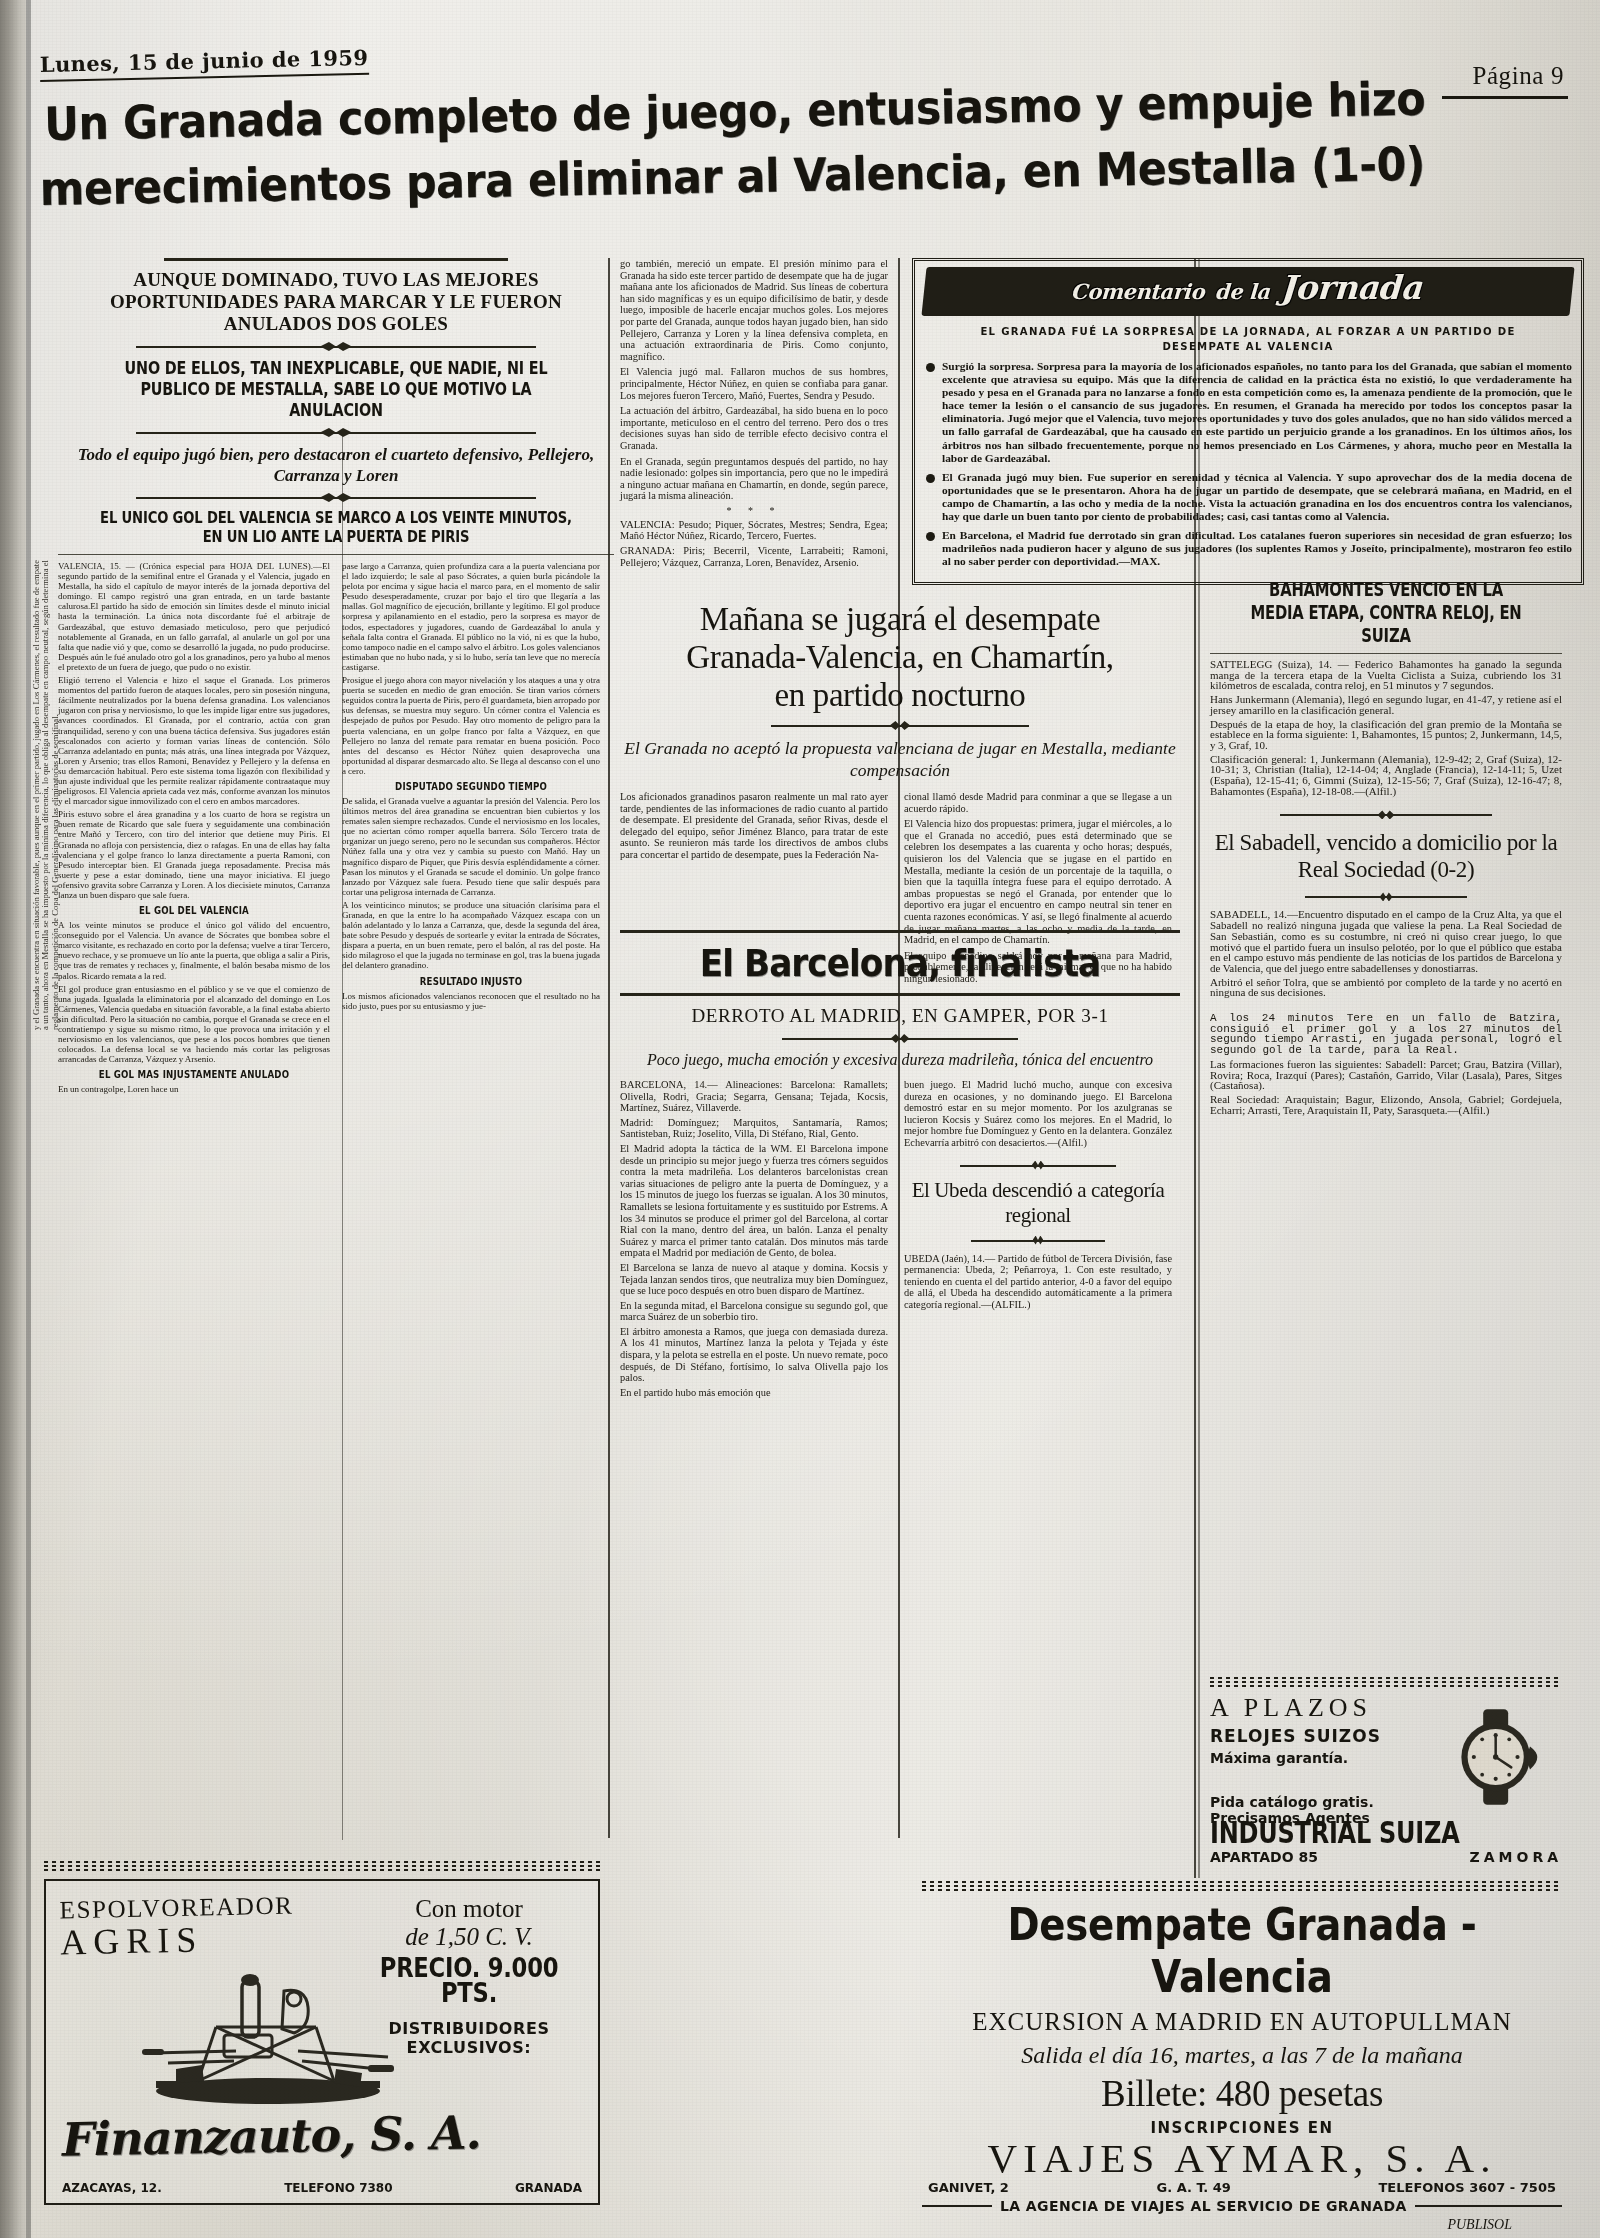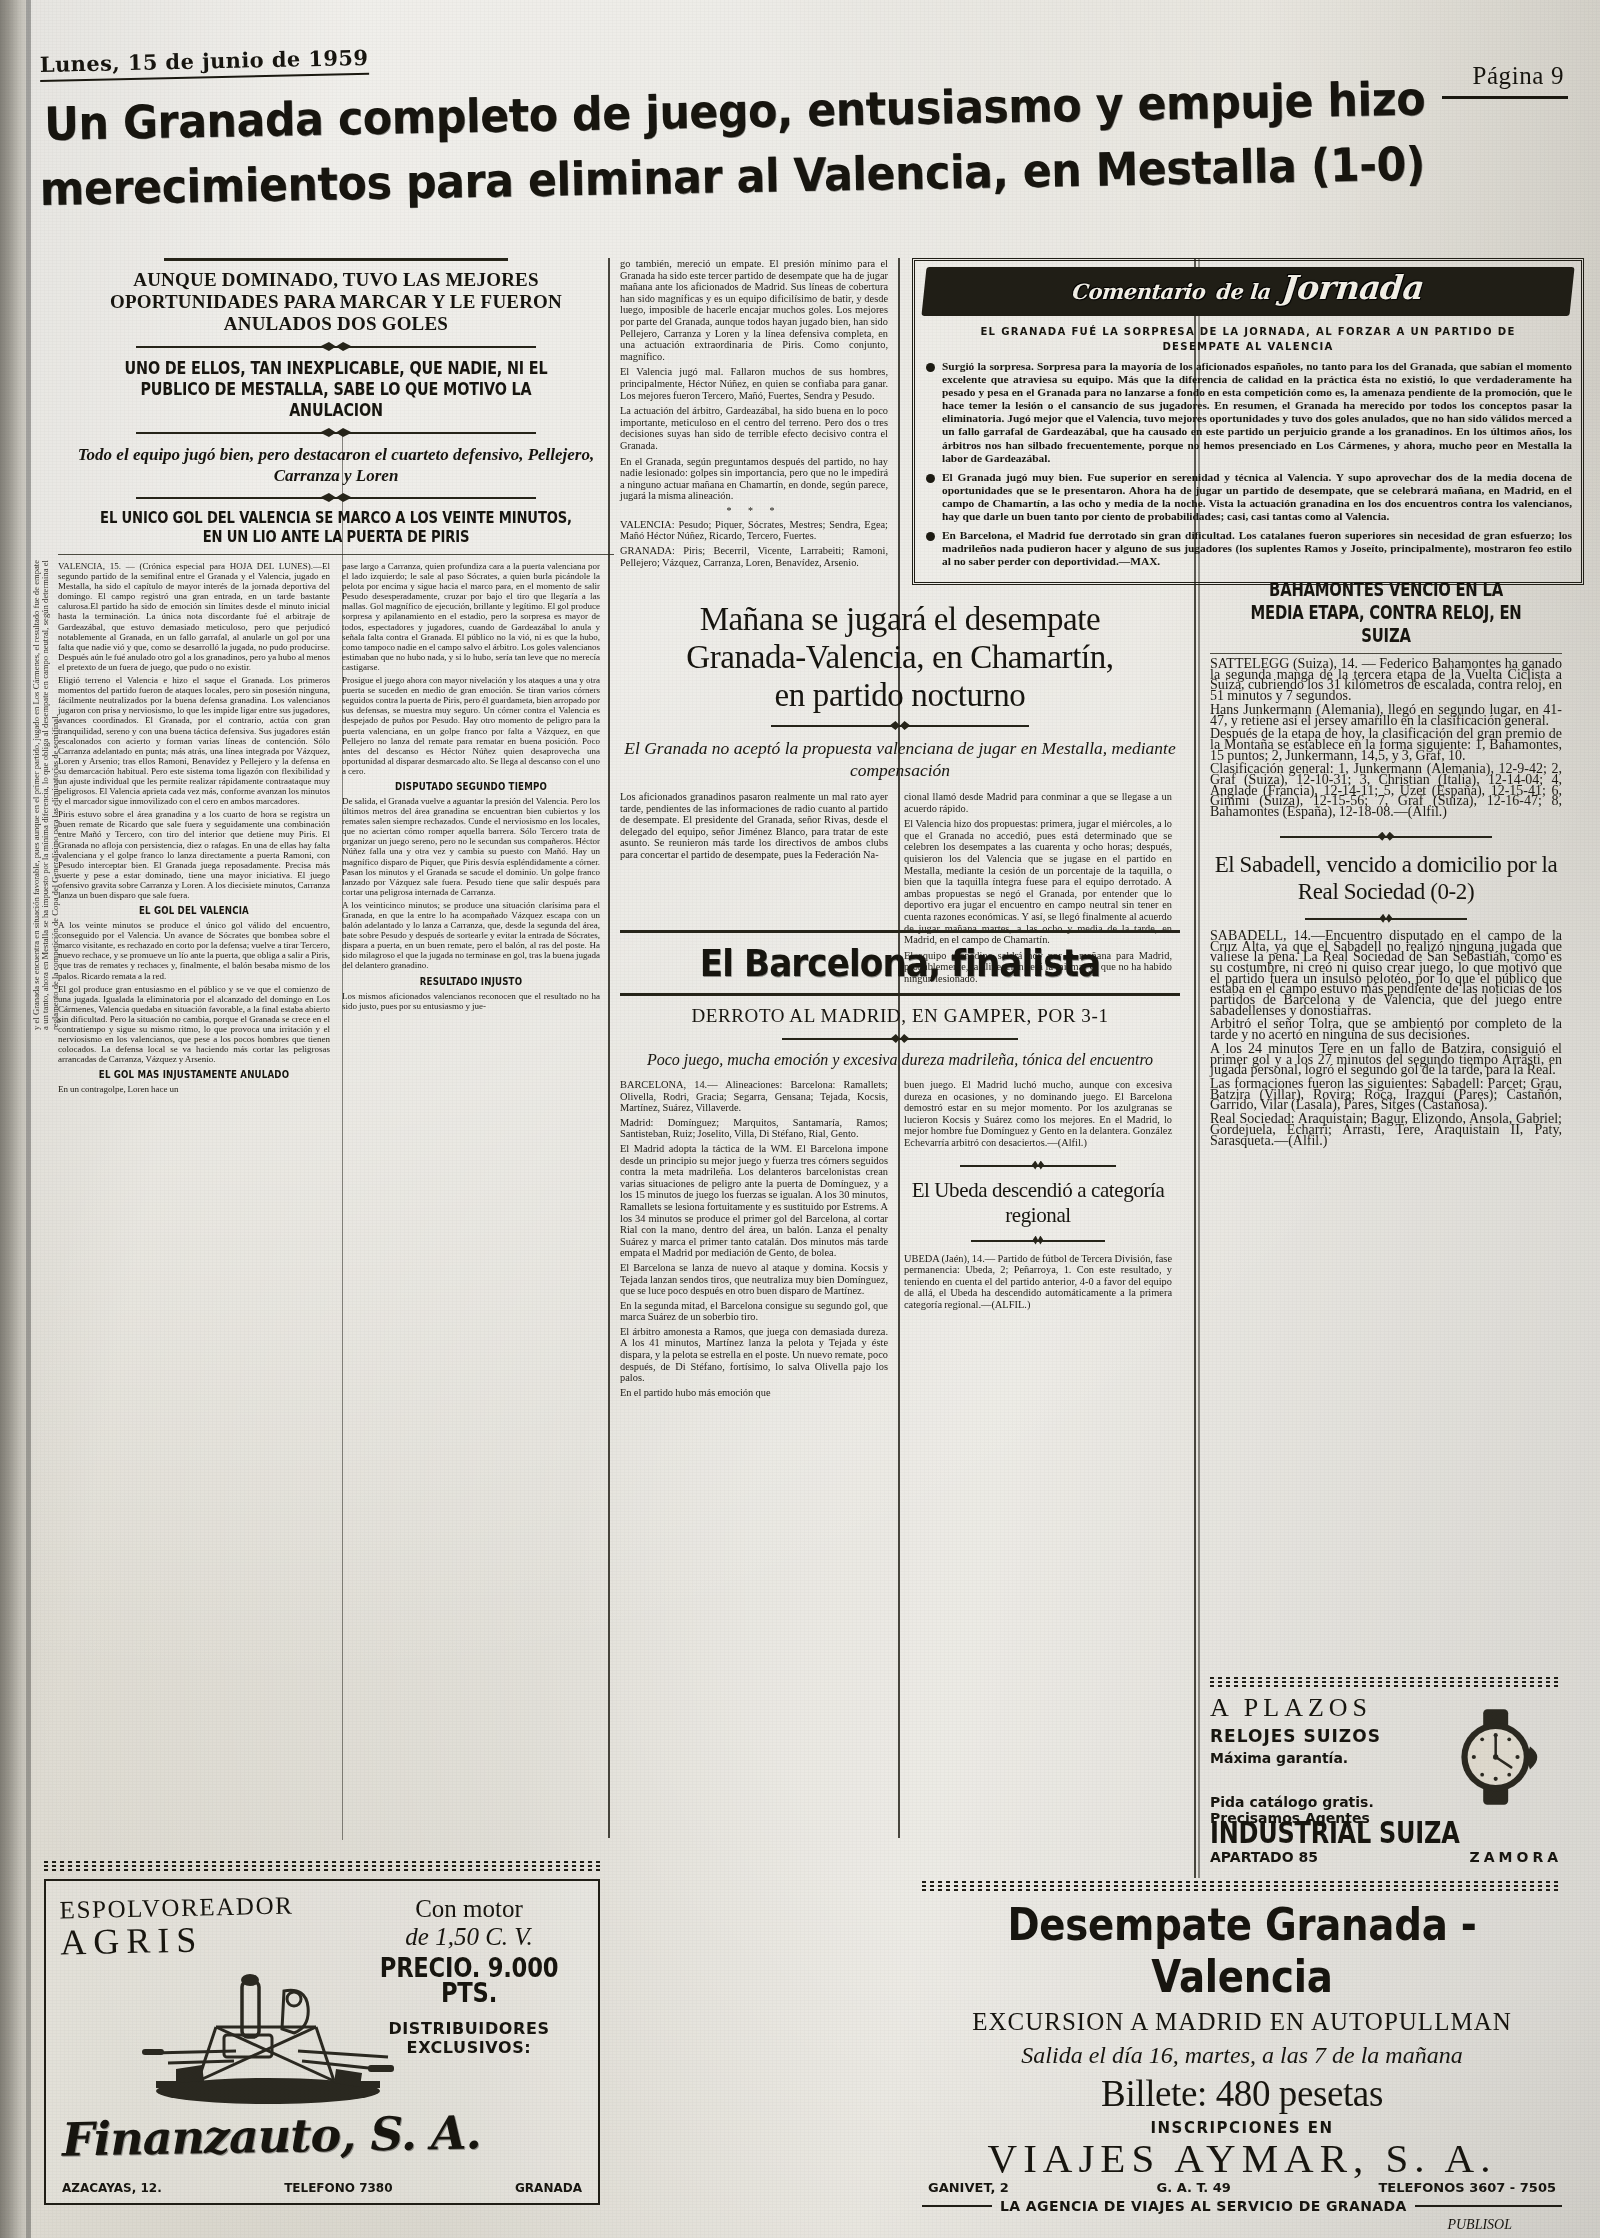--- a/index.html
+++ b/index.html
@@ -40,21 +40,21 @@
     font-family:"DejaVu Sans",sans-serif;font-weight:700;font-size:46px;line-height:1.42;
     letter-spacing:-.5px;white-space:nowrap;transform:scaleX(.93);transform-origin:left center;
     text-shadow:.6px .6px 0 rgba(0,0,0,.45);}
   .bighead .l1{padding-left:6px;}
   .bighead .l2{padding-left:0px;}
   .vr{position:absolute;width:2px;background:#2a2820;opacity:.85;}
 
   .col{position:absolute;}
   .bodytext{font-family:"Liberation Serif",serif;font-size:10.4px;line-height:11.6px;
     text-align:justify;hyphens:auto;word-spacing:-.3px;color:#1d1a13;}
-  .bodytext.sm{font-size:14px;line-height:10.7px;}
+  .bodytext.sm{font-size:11px;line-height:10.7px;}
   .bodytext.xs{font-size:9px;line-height:10.1px;}
 
   .kicker{font-family:"Liberation Serif",serif;font-weight:700;font-size:19px;line-height:22px;
     text-align:center;letter-spacing:.2px;}
   .condhead{font-family:"DejaVu Sans",sans-serif;font-weight:700;font-size:17.5px;line-height:21px;
     text-align:center;transform:scaleX(.82);transform-origin:center;letter-spacing:-.2px;}
   .italhead{font-family:"Liberation Serif",serif;font-style:italic;font-weight:700;
     font-size:17px;line-height:21px;text-align:center;}
   .orn{height:9px;margin:7px auto;width:72%;position:relative;}
   .orn:before{content:"";position:absolute;left:0;right:0;top:4px;height:2px;background:#262419;}
@@ -277,21 +277,21 @@
       <div class="bodytext sm" style="margin-top:3px;">Hans Junkermann (Alemania), llegó en segundo lugar, en 41-47, y retiene así el jersey amarillo en la clasificación general.</div>
       <div class="bodytext sm" style="margin-top:3px;">Después de la etapa de hoy, la clasificación del gran premio de la Montaña se establece en la forma siguiente: 1, Bahamontes, 15 puntos; 2, Junkermann, 14,5, y 3, Graf, 10.</div>
       <div class="bodytext sm" style="margin-top:3px;">Clasificación general: 1, Junkermann (Alemania), 12-9-42; 2, Graf (Suiza), 12-10-31; 3, Christian (Italia), 12-14-04; 4, Anglade (Francia), 12-14-11; 5, Uzet (España), 12-15-41; 6, Gimmi (Suiza), 12-15-56; 7, Graf (Suiza), 12-16-47; 8, Bahamontes (España), 12-18-08.—(Alfil.)</div>
 
       <div class="orn" style="width:60%;margin:14px auto 10px;"></div>
 
       <div class="serifhead sm" style="font-size:23px;line-height:27px;">El Sabadell, vencido a domicilio por la Real Sociedad (0-2)</div>
       <div class="orn" style="width:46%;margin:9px auto 8px;"></div>
       <div class="bodytext sm">SABADELL, 14.—Encuentro disputado en el campo de la Cruz Alta, ya que el Sabadell no realizó ninguna jugada que valiese la pena. La Real Sociedad de San Sebastián, como es su costumbre, ni creó ni quiso crear juego, lo que motivó que el partido fuera un insulso pelotéo, por lo que el público que estaba en el campo estuvo más pendiente de las noticias de los partidos de Barcelona y de Valencia, que del juego entre sabadellenses y donostiarras.</div>
       <div class="bodytext sm" style="margin-top:3px;">Arbitró el señor Tolra, que se ambientó por completo de la tarde y no acertó en ninguna de sus decisiones.</div>
-      <div class="bodytext sm" style="margin-top:3px;">A los 24 minutos Tere en un fallo de Batzira, consiguió el primer gol y a los 27 minutos del segundo tiempo Arrasti, en jugada personal, logró el segundo gol de la tarde, para la Real.</div>
+      <div class="bodytext sm" style="margin-top:15px;font-family:Liberation Mono, monospace;">A los 24 minutos Tere en un fallo de Batzira, consiguió el primer gol y a los 27 minutos del segundo tiempo Arrasti, en jugada personal, logró el segundo gol de la tarde, para la Real.</div>
       <div class="bodytext sm" style="margin-top:3px;">Las formaciones fueron las siguientes: Sabadell: Parcet; Grau, Batzira (Villar), Rovira; Roca, Irazquí (Pares); Castañón, Garrido, Vilar (Lasala), Pares, Sitges (Castañosa).</div>
       <div class="bodytext sm" style="margin-top:3px;">Real Sociedad: Araquistain; Bagur, Elizondo, Ansola, Gabriel; Gordejuela, Echarri; Arrasti, Tere, Araquistain II, Paty, Sarasqueta.—(Alfil.)</div>
     </div>
 
     <div style="position:absolute;left:1176px;top:1676px;width:352px;">
       <div class="wavy2">
           <i></i>
           <i></i>
           <i></i>
         </div>

